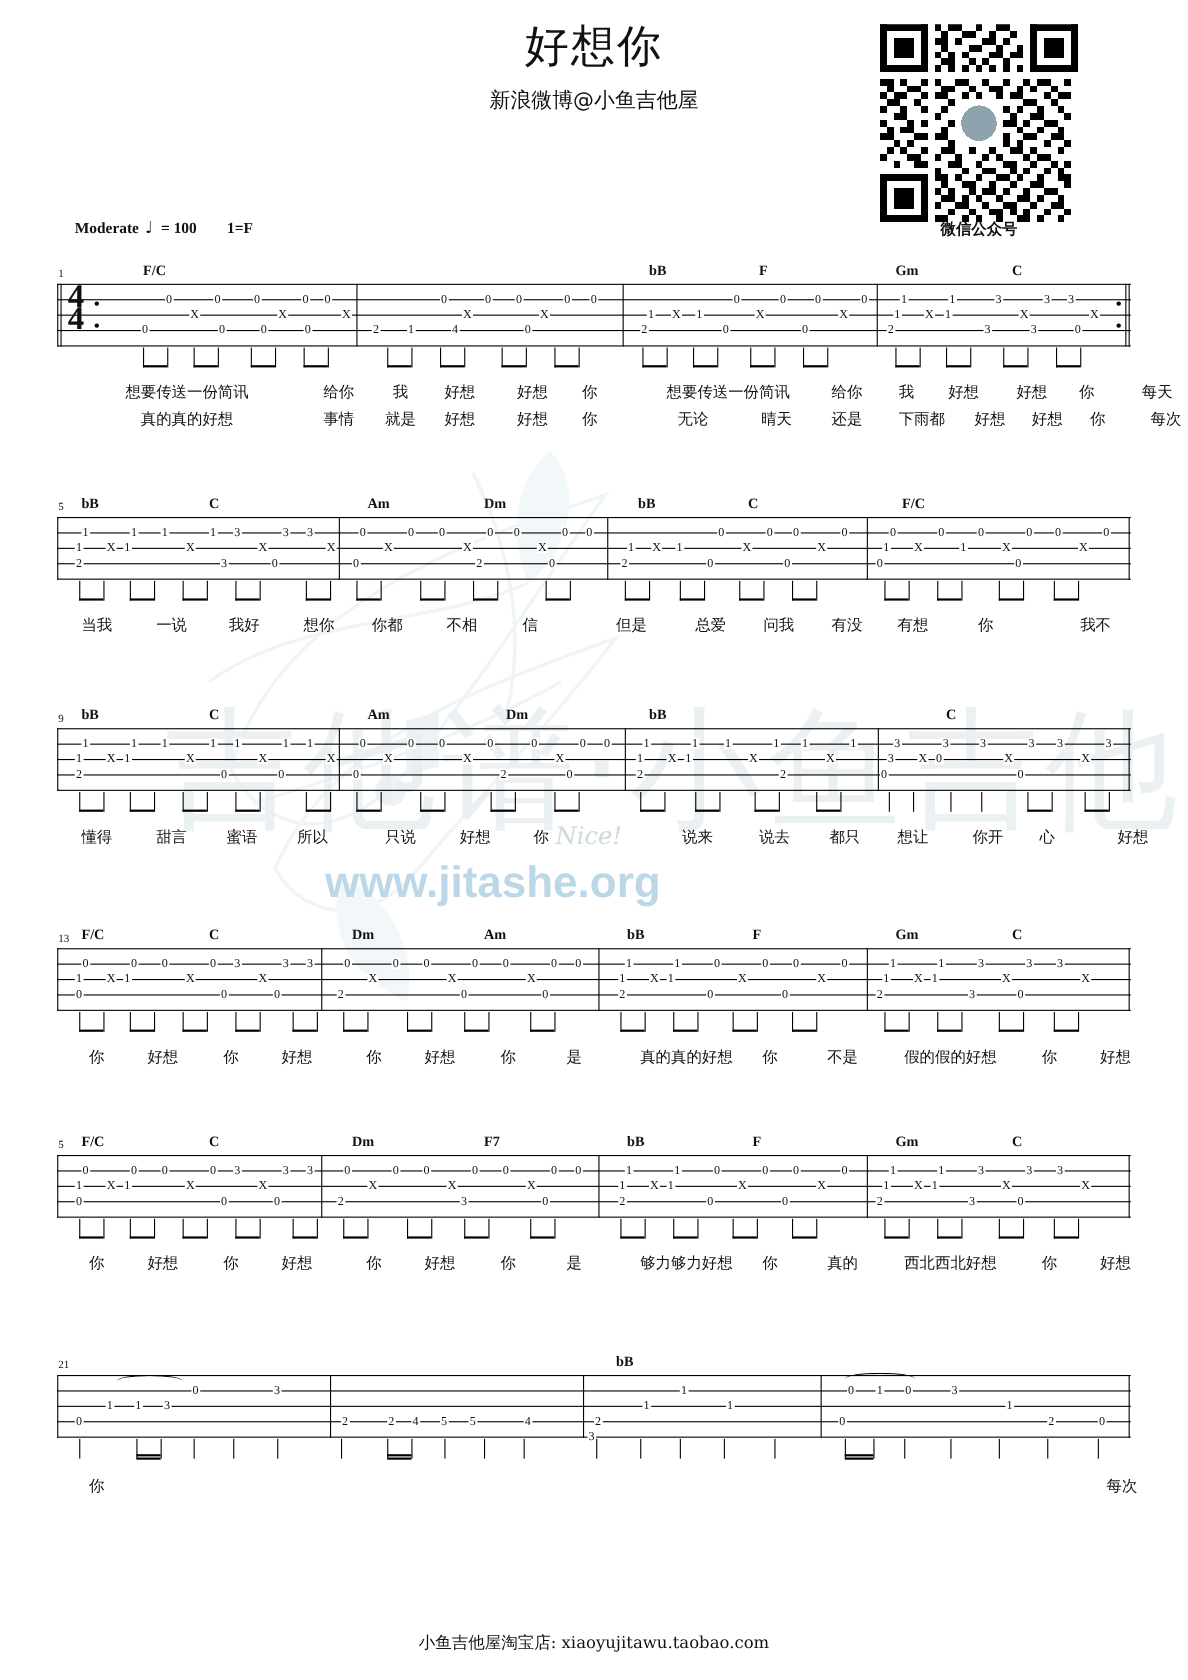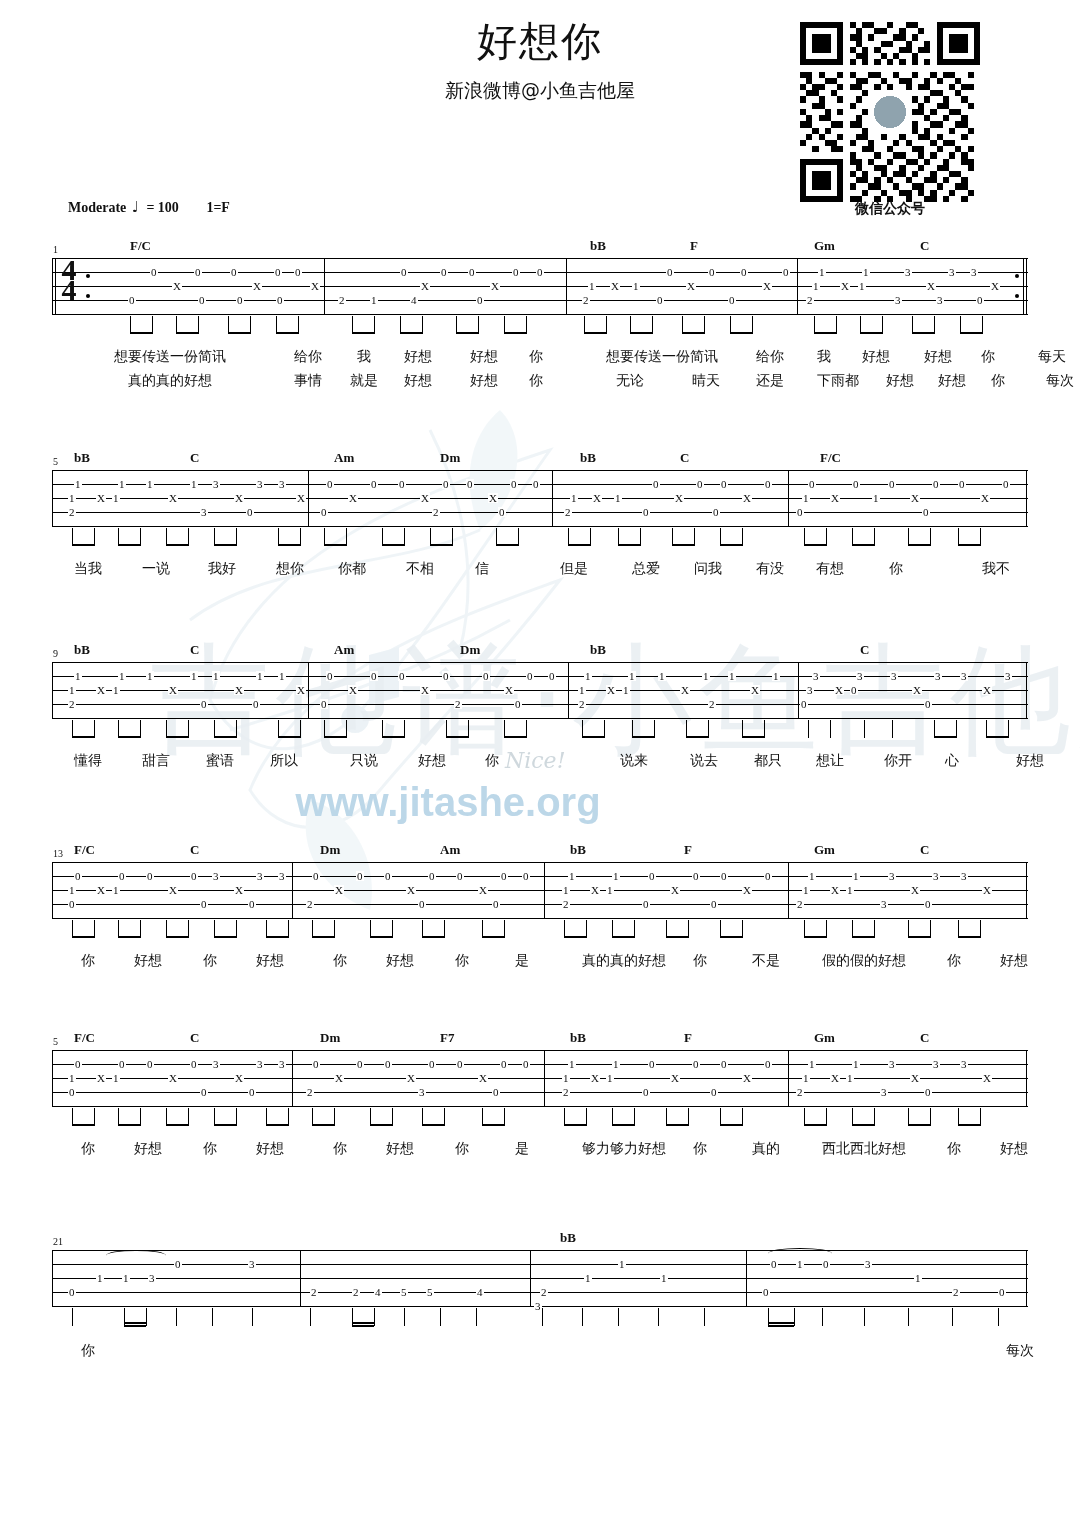--- a/index.html
+++ b/index.html
@@ -1211,13 +1211,14 @@
         <div class="stem" style="left:856px"></div>
       <div class="stem" style="left:900px"></div>
         <div class="stem" style="left:946px"></div>
     </div>
     <div class="lyrics" style="margin-top:8px;">
       <span style="left:36px">你</span>
       <span style="left:968px">每次</span>
     </div>
   </div>
 
+  <div class="footer">小鱼吉他屋淘宝店: xiaoyujitawu.taobao.com</div>
 </div>
 
 </body></html>

